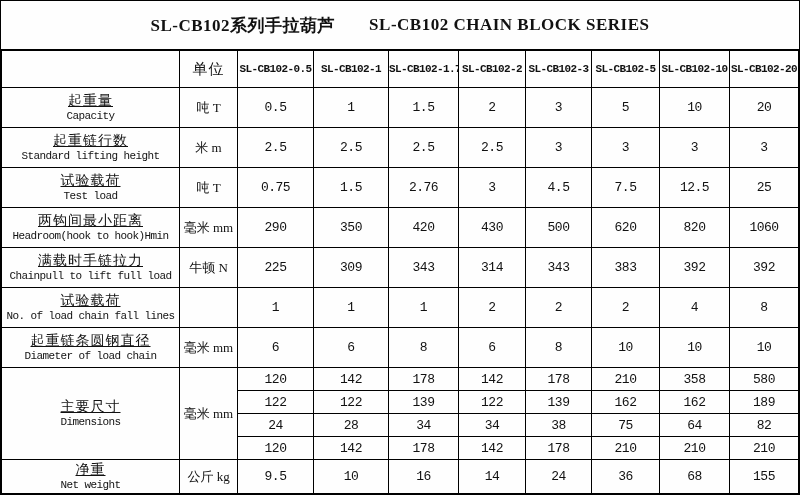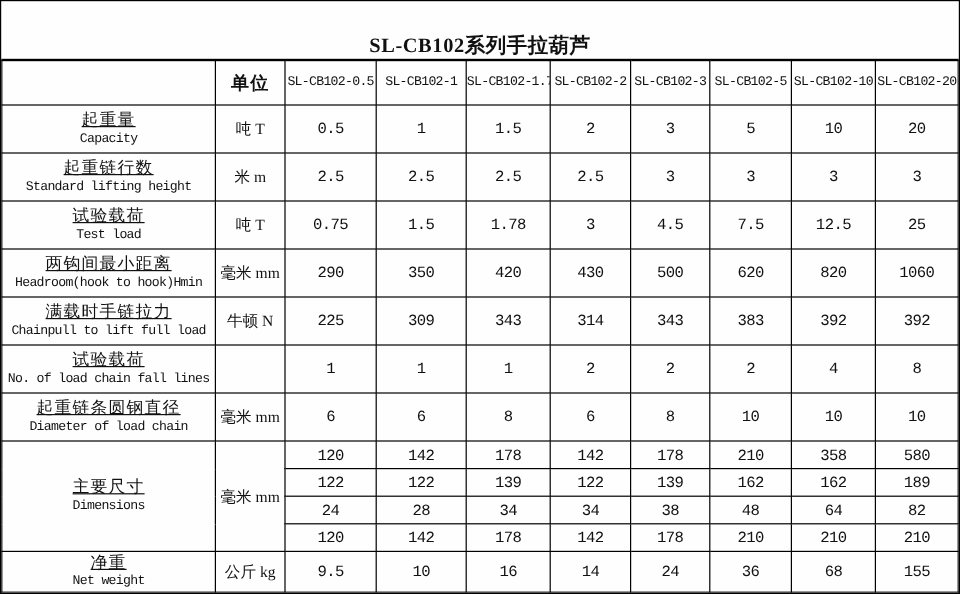--- a/index.html
+++ b/index.html
@@ -15,21 +15,21 @@
     background: #fefefe;
     color: #111;
     font-family: "Liberation Serif", serif;
     overflow: hidden;
   }
   .title-row {
     box-sizing: border-box;
     height: 49px;
     border-bottom: 1px solid #000;
     display: flex;
-    align-items: flex-end;
+    align-items: center;
     justify-content: center;
     gap: 34px;
     font-weight: bold;
     font-size: 17px;
     letter-spacing: 0.5px;
   }
   table.spec {
     width: 100%;
     border-collapse: collapse;
     table-layout: fixed;
@@ -40,27 +40,27 @@
     vertical-align: middle;
     padding: 0;
     overflow: hidden;
   }
   tr.header-row { height: 37px; }
   tr.data-row   { height: 40px; }
   tr.subrow     { height: 23px; }
   tr.net-row    { height: 34px; }
 
   .unit-head {
-    font-weight: bold;
+    font-weight: normal;
     font-size: 15px;
     letter-spacing: 1px;
   }
   .model-head {
     font-family: "Liberation Mono", monospace;
-    font-weight: normal;
+    font-weight: bold;
     font-size: 11px;
     letter-spacing: -0.6px;
     white-space: nowrap;
   }
   .label-zh {
     font-size: 14px;
     line-height: 1.25;
     letter-spacing: 1px;
     text-decoration: underline;
   }
@@ -80,20 +80,21 @@
     font-size: 13px;
     letter-spacing: -0.5px;
   }
 </style>
 </head>
 <body>
 
 <div class="sheet">
   <div class="title-row">
     <span>SL-CB102系列手拉葫芦</span>
+    <span>SL-CB102 CHAIN BLOCK SERIES</span>
   </div>
   <table class="spec">
     <colgroup>
       <col style="width:178px">
       <col style="width:58px">
       <col style="width:76px">
       <col style="width:75px">
       <col style="width:70px">
       <col style="width:67px">
       <col style="width:66px">
@@ -145,21 +146,21 @@
           <td class="value">3</td>
         </tr>
         <tr class="data-row">
           <td class="label-cell">
             <div class="label-zh">试验载荷</div>
             <div class="label-en">Test load</div>
           </td>
           <td class="unit-cell">吨 T</td>
           <td class="value">0.75</td>
           <td class="value">1.5</td>
-          <td class="value">1.78</td>
+          <td class="value">2.76</td>
           <td class="value">3</td>
           <td class="value">4.5</td>
           <td class="value">7.5</td>
           <td class="value">12.5</td>
           <td class="value">25</td>
         </tr>
         <tr class="data-row">
           <td class="label-cell">
             <div class="label-zh">两钩间最小距离</div>
             <div class="label-en">Headroom(hook to hook)Hmin</div>
@@ -243,21 +244,21 @@
           <td class="value">162</td>
           <td class="value">162</td>
           <td class="value">189</td>
         </tr>
         <tr class="subrow">
           <td class="value">24</td>
           <td class="value">28</td>
           <td class="value">34</td>
           <td class="value">34</td>
           <td class="value">38</td>
-          <td class="value">48</td>
+          <td class="value">75</td>
           <td class="value">64</td>
           <td class="value">82</td>
         </tr>
         <tr class="subrow">
           <td class="value">120</td>
           <td class="value">142</td>
           <td class="value">178</td>
           <td class="value">142</td>
           <td class="value">178</td>
           <td class="value">210</td>

